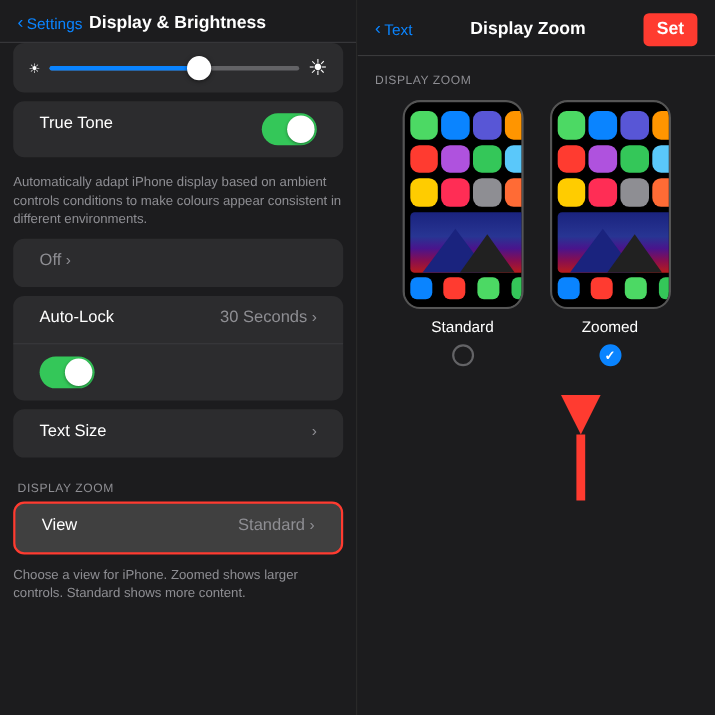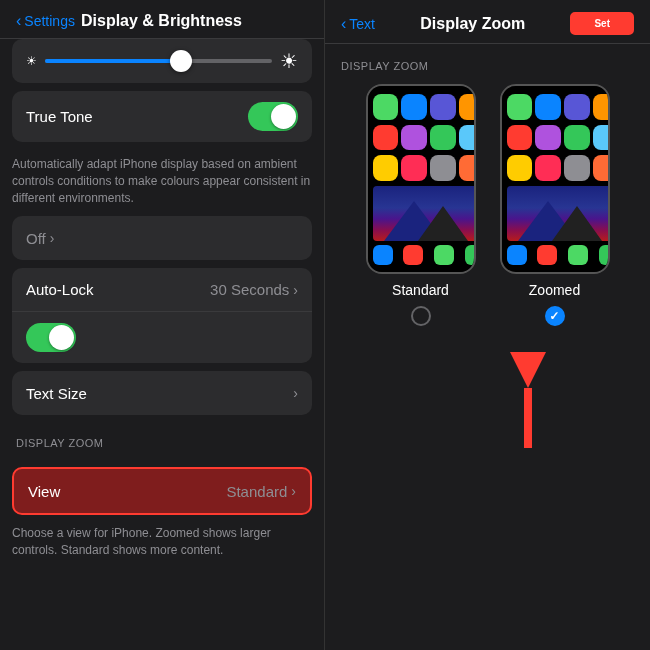--- a/index.html
+++ b/index.html
@@ -58,22 +58,21 @@
 
     .settings-group {
       background: #2c2c2e;
       border-radius: 10px;
       margin: 0 12px 8px;
       overflow: hidden;
     }
 
     .settings-row {
       display: flex;
-      align-items: center;
-      padding: 11px 14px;
+      padding: 11px 24px;
       border-bottom: 1px solid #3a3a3c;
       min-height: 44px;
     }
     .settings-row:last-child { border-bottom: none; }
 
     .row-label {
       flex: 1;
       color: #fff;
       font-size: 15px;
     }
@@ -151,23 +150,23 @@
 
     .description-text {
       color: #8e8e93;
       font-size: 12px;
       padding: 6px 12px 10px;
       line-height: 1.4;
     }
 
     
     .highlighted-group {
-      background: #7f1d1d;
+      background: #404040;
       border-radius: 10px;
-      margin: 12px 12px 4px;
+      margin: 0 12px 4px;
       overflow: hidden;
       border: 2px solid #ff3b30;
     }
     .highlight-label {
       font-size: 11px;
       color: #8e8e93;
       text-transform: uppercase;
       padding: 14px 16px 6px;
       letter-spacing: 0.5px;
     }
@@ -197,23 +196,23 @@
     .nav-title-right {
       flex: 1;
       text-align: center;
       color: #fff;
       font-size: 16px;
       font-weight: 600;
     }
     .set-button {
       background: #ff3b30;
       color: #fff;
-      font-size: 10px;
+      font-size: 16px;
       font-weight: 600;
-      padding: 4px 22px;
+      padding: 4px 10px;
       border-radius: 5px;
       cursor: pointer;
       border: 2px solid #ff3b30;
     }
 
     .zoom-section-label {
       font-size: 11px;
       color: #8e8e93;
       text-transform: uppercase;
       padding: 16px 16px 12px;

